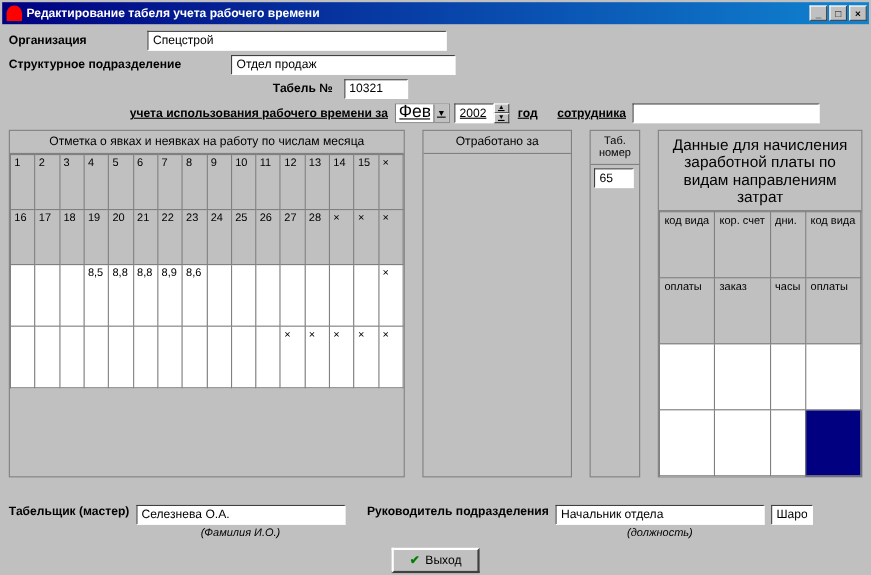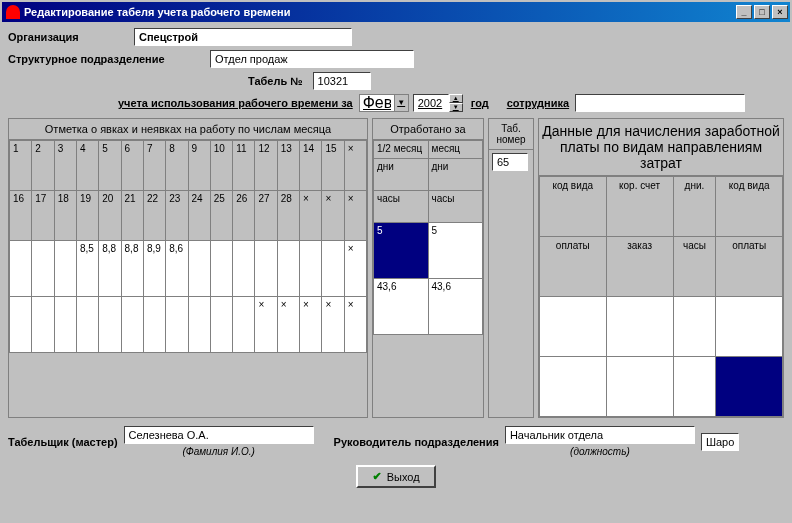--- a/index.html
+++ b/index.html
@@ -87,21 +87,21 @@
     border: 1px solid #fff;
     border-right-color: #404040;
     border-bottom-color: #404040;
     font-size: 6px;
     line-height: 6px;
     text-align: center;
     cursor: pointer;
   }
   .tables-area {
     display: flex;
-    gap: 4px;
+    gap: 16px;
     margin-top: 6px;
   }
   .panel {
     border: 1px solid #808080;
     background: #c0c0c0;
   }
   .panel-header {
     text-align: center;
     padding: 4px 2px;
     border-bottom: 1px solid #808080;
@@ -118,26 +118,26 @@
     vertical-align: top;
     background: #c0c0c0;
   }
   .grid .white { background: #fff; }
   .grid .blue { background: #000080; }
   .dayhdr td { height: 50px; width: 21px; }
   .valrow td { height: 56px; }
   .worked-grid td { width: 52px; }
   .worked-grid .hdr { height: 18px; }
   .worked-grid .subhdr { height: 32px; }
-  .payroll-grid td { height: 60px; padding: 3px 4px; text-align: center; }
+  .payroll-grid td { height: 60px; padding: 3px 4px; }
   .bottom {
     display: flex;
-    align-items: center;
+    align-items: flex-start;
     gap: 6px;
-    margin-top: 8px;
+    margin-top: 25px;
   }
   .signature-hint {
     font-style: italic;
     text-align: center;
     font-size: 10px;
     margin-top: 2px;
   }
   .exit-row {
     display: flex;
     justify-content: center;
@@ -196,21 +196,21 @@
       <div class="titlebar-btn">_</div>
       <div class="titlebar-btn">□</div>
       <div class="titlebar-btn">×</div>
     </div>
   </div>
 
   <div class="content">
 
     <div class="row">
       <span class="label" style="width:126px;">Организация</span>
-      <input class="input" style="width: 218px; font-weight: bold;" value="Спецстрой">
+      <input class="input" style="width: 272px;" value="Спецстрой">
     </div>
 
     <div class="row">
       <span class="label" style="width:202px;">Структурное подразделение</span>
       <input class="input" style="width: 204px;" value="Отдел продаж">
     </div>
 
     <div class="row" style="padding-left:240px;">
       <span class="label">Табель №</span>
       <input class="input" style="width: 58px; margin-left: 10px;" value="10321">
@@ -311,46 +311,22 @@
                 <td class="white">×</td>
                 <td class="white">×</td>
                 <td class="white">×</td>
                 <td class="white">×</td>
                 <td class="white">×</td>
               </tr>
         </tbody>
           </table>
       </div>
 
-      <div class="panel" style="width:112px;">
+      <div class="panel" style="width:136px;">
         <div class="panel-header">Отработано за</div>
-        <table class="grid worked-grid" style="width:100%;">
-          <tbody>
-              <tr class="hdr">
-            <td>1/2 месяц</td>
-            <td>месяц</td>
-          </tr>
-          <tr class="subhdr">
-            <td>дни</td>
-            <td>дни</td>
-          </tr>
-          <tr class="subhdr">
-            <td>часы</td>
-            <td>часы</td>
-          </tr>
-          <tr style="height:56px;">
-            <td class="blue" style="color:#fff;">5</td>
-            <td class="white">5</td>
-          </tr>
-          <tr style="height:56px;">
-            <td class="white">43,6</td>
-            <td class="white">43,6</td>
-          </tr>
-        </tbody>
-          </table>
       </div>
 
       <div class="panel" style="width:46px;">
         <div class="panel-header" style="font-size:10px; line-height:11px;">Таб. номер</div>
         <div style="padding:3px;">
           <input class="input" style="width: 36px;" value="65">
         </div>
       </div>
 
       <div class="panel" style="flex:1;">

